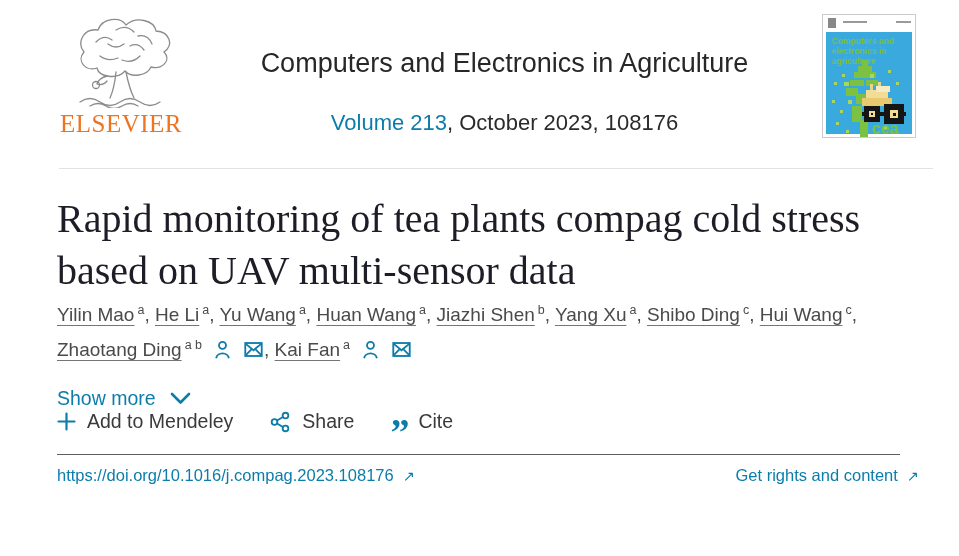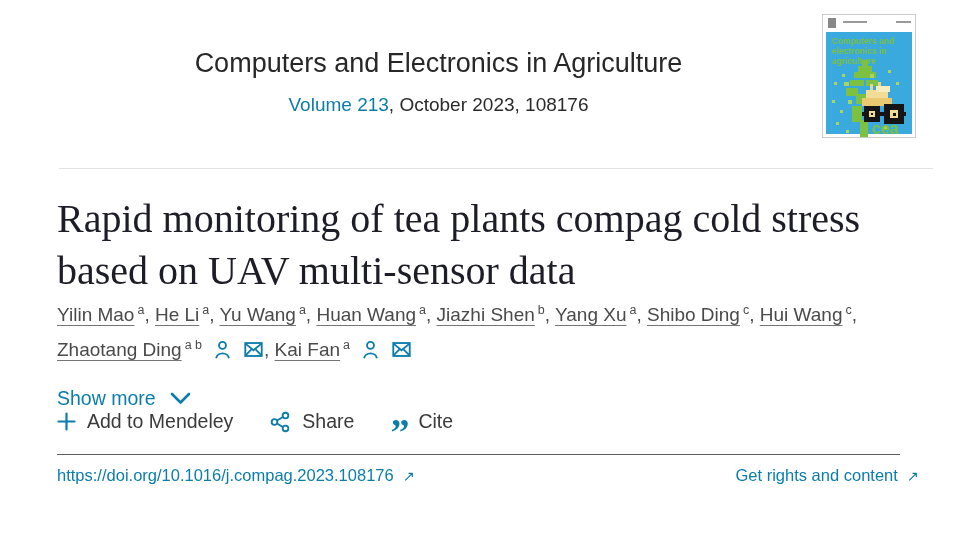--- a/index.html
+++ b/index.html
@@ -15,21 +15,21 @@
   .header { display: flex; align-items: flex-start; padding: 12px 43px 0 55px; height: 142px; }
   .logo-col { width: 132px; display: flex; flex-direction: column; align-items: center; }
   .logo-art { display:block; }
   .publisher-word {
     font-family: "Liberation Serif", serif;
     font-size: 25px; color: #ed7422; letter-spacing: .5px; margin-top: 2px;
     white-space: nowrap;
   }
   .journal-col { flex: 1; text-align: center; padding-top: 36px; }
   .journal-title { font-size: 27px; color: #272727; font-weight: 400; }
-  .vol-line { margin-top: 15px; font-size: 19px; color: #2b2b2b; }
+  .vol-line { margin-top: 31px; font-size: 22px; color: #2b2b2b; }
   .vol-link { color: #0c7dab; cursor: pointer; }
   .cover-col { width: 94px; margin-top: 2px; }
   .cover {
     width: 94px; height: 124px; border: 1px solid #cccccc; background: #ffffff;
     position: relative; overflow: hidden;
   }
   .cover-top { height: 17px; background:#fff; position: relative; }
   .cover-top .mini-logo { position:absolute; left:5px; top:3px; width:8px; height:10px; background:#888; }
   .cover-top .mini-line1 { position:absolute; left:20px; top:6px; width:24px; height:2px; background:#9a9a9a; }
   .cover-top .mini-line2 { position:absolute; right:4px; top:6px; width:15px; height:2px; background:#9a9a9a; }
@@ -71,20 +71,33 @@
   .f-link { color: #0c7dab; font-size: 16.5px; cursor: pointer; }
   .arrow { font-family: "DejaVu Sans", sans-serif; font-size: 14.5px; margin-left: 9px; color:#0c7dab; }
 </style>
 </head>
 <body>
 
 <div class="page">
 
   <div class="header">
 
+    <div class="logo-col">
+      <svg class="logo-art" width="122" height="96" viewBox="0 0 122 96">
+        <g fill="none" stroke="#8b8b8b" stroke-width="1.3" stroke-linecap="round">
+          <path d="M24,40 C16,30 24,16 38,18 C42,6 60,4 66,13 C76,4 94,8 96,19 C110,20 114,33 104,40 C112,48 102,58 91,55 C87,64 71,66 65,59 C57,68 39,65 37,56 C26,60 16,49 24,40 Z"></path>
+          <path d="M36,30 q8,-8 16,-2 M56,18 q10,-6 18,2 M78,24 q10,-2 14,8 M40,44 q8,6 18,2 M62,48 q10,4 18,-4 M48,32 q8,6 16,0 M70,34 q8,-4 14,4"></path>
+          <path d="M56,60 C55,70 54,77 50,86 M66,60 C68,70 70,78 74,86"></path>
+          <path d="M47,64 q-8,2 -10,8 q6,2 10,-3"></path>
+          <circle cx="36" cy="73" r="3.5"></circle>
+          <path d="M20,90 q10,-7 20,0 t20,0 t20,0 t20,0 M30,94 q8,-5 16,0 t16,0 t16,0"></path>
+        </g>
+      </svg>
+      <div class="publisher-word">ELSEVIER</div>
+    </div>
 
     <div class="journal-col">
       <div class="journal-title">Computers and Electronics in Agriculture</div>
       <div class="vol-line"><span class="vol-link">Volume 213</span><span>, October 2023, 108176</span></div>
     </div>
 
     <div class="cover-col">
       <div class="cover">
         <div class="cover-top">
           <div class="mini-logo"></div>

